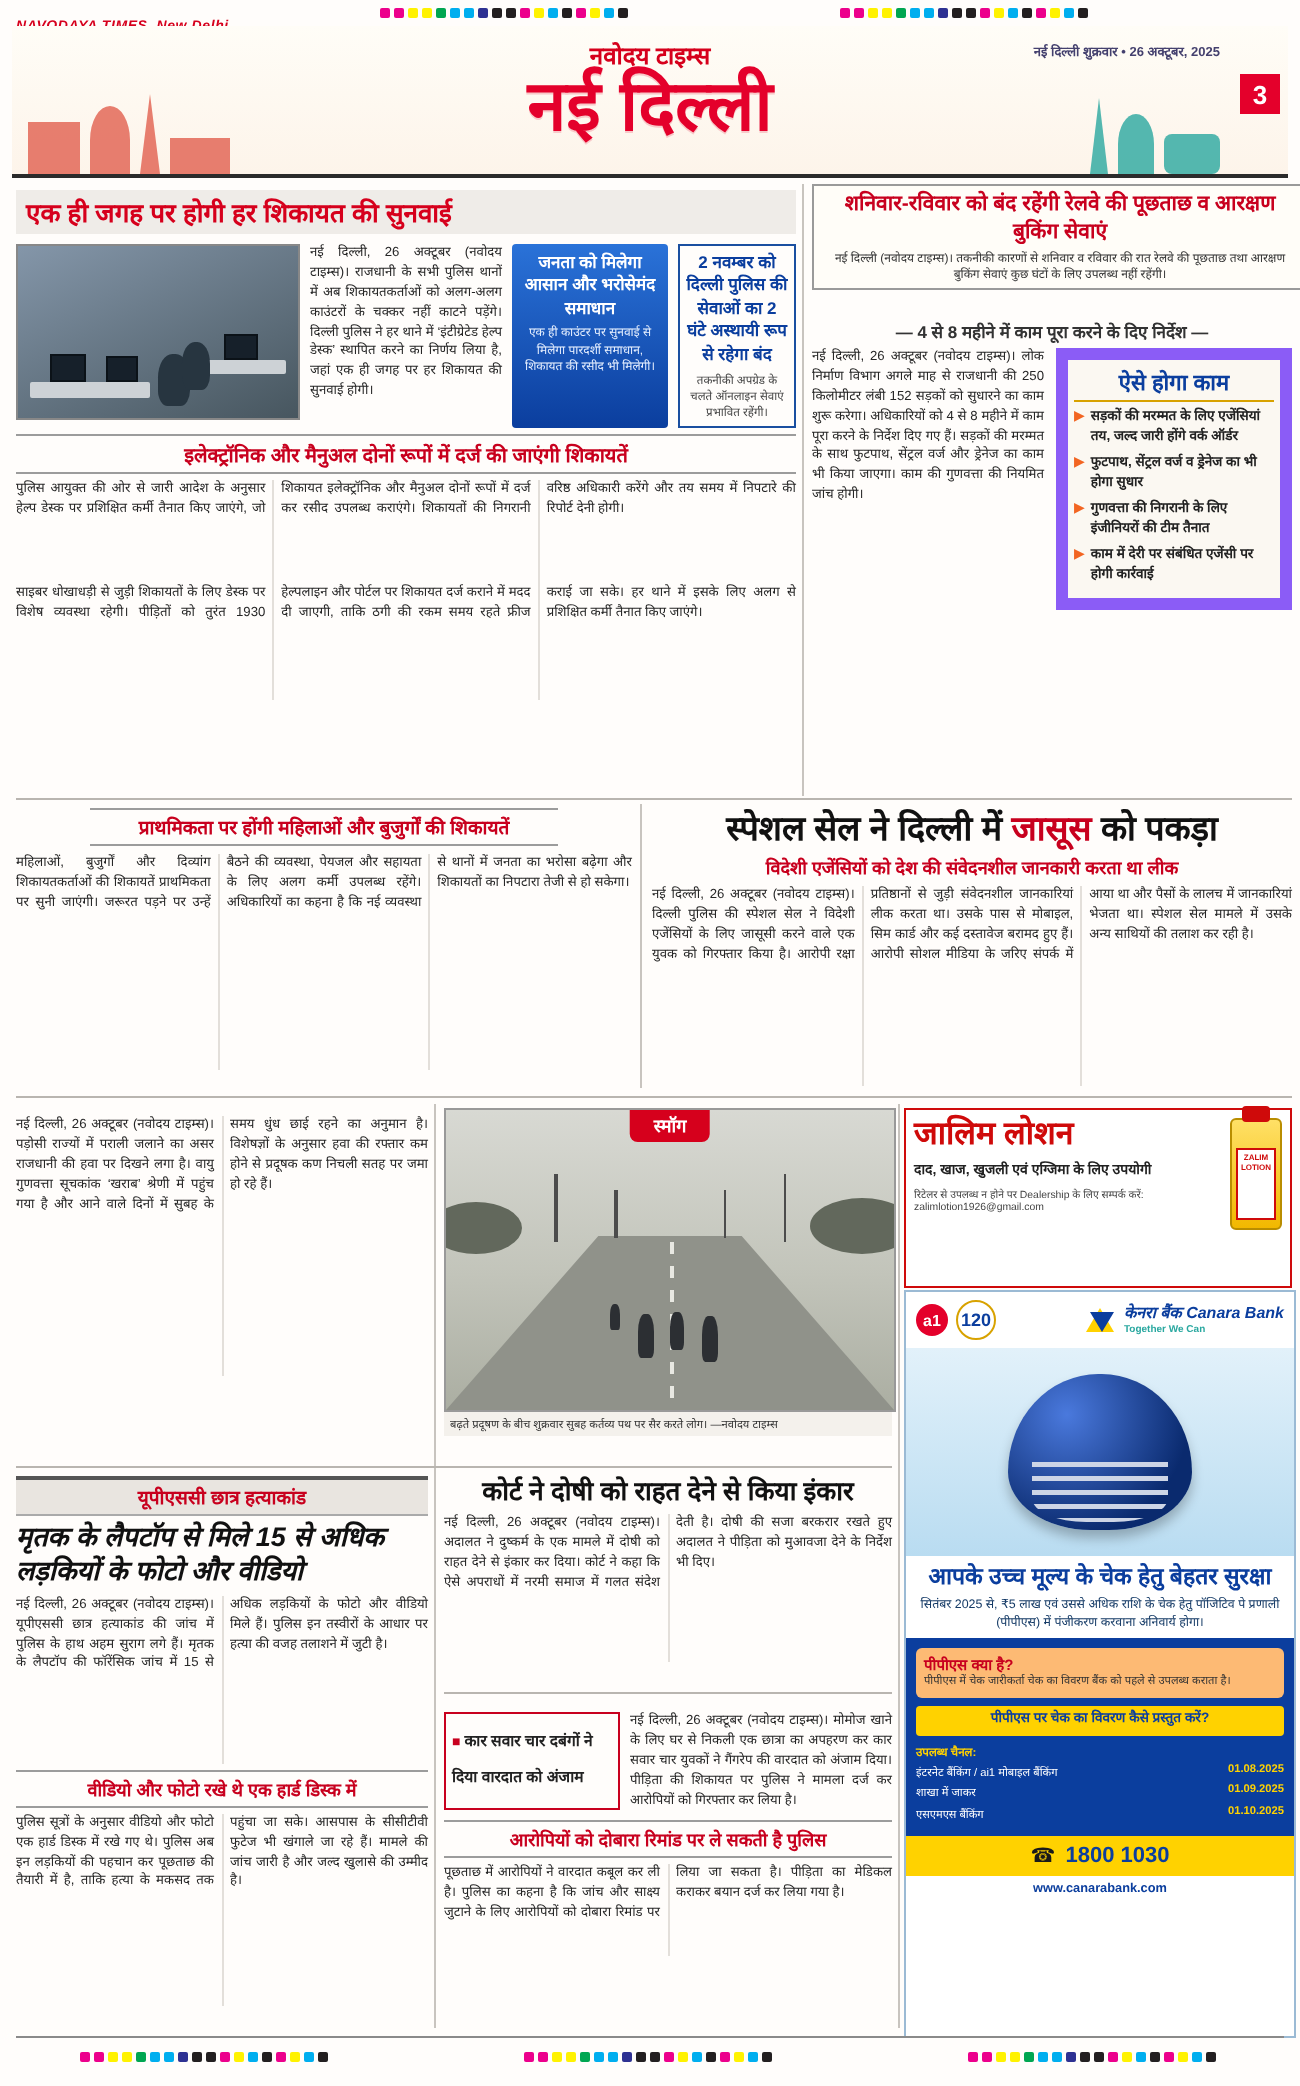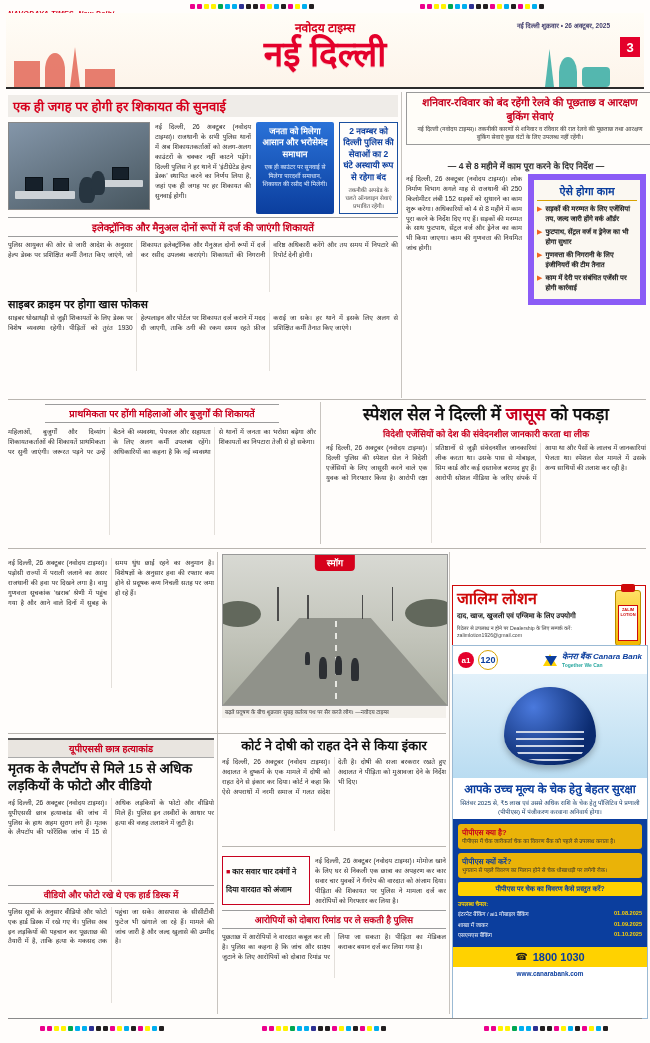--- a/index.html
+++ b/index.html
@@ -95,32 +95,32 @@
   .cname{font-size:8px;font-weight:bold;color:#0b3e9e;line-height:1.15;font-style:italic;}
   .cslogan{font-size:5px;color:#2aa8a0;font-weight:bold;}
   .helmetwrap{background:linear-gradient(#e2f1fa,#b9dcf1);position:relative;display:flex;align-items:center;justify-content:center;}
   .helmet{width:92px;height:78px;background:radial-gradient(circle at 32% 26%,#4a79dd,#0a2a6e 72%);
           border-radius:50% 50% 46% 46%/64% 64% 38% 38%;position:relative;box-shadow:0 4px 6px rgba(0,0,0,.25);}
   .grill{position:absolute;left:12px;right:12px;bottom:4px;height:30px;
          background:repeating-linear-gradient(180deg,#cdd5e6 0 2.5px,rgba(0,0,0,0) 2.5px 7px);border-radius:0 0 40% 40%;}
   .c-head{color:#0b3e9e;font-weight:bold;font-size:11.5px;text-align:center;line-height:1.3;}
   .c-intro{font-size:6.2px;color:#143a66;text-align:center;line-height:1.45;margin-top:2px;}
   .c-dark{background:#0b3e9e;padding:5px;}
-  .qbox{background:#eab308;border-radius:3px;padding:3px 4px;margin-bottom:4px;}
+  .qbox{background:#fdba74;border-radius:3px;padding:3px 4px;margin-bottom:4px;}
   .qbox .qt{color:#c8001e;font-weight:bold;font-size:7.5px;}
   .qbox .qb{font-size:5.6px;color:#333;line-height:1.4;margin-top:1px;}
   .qband{background:#ffd200;color:#0b3e9e;font-weight:bold;font-size:6.8px;text-align:center;
          padding:3px 2px;border-radius:2px;margin-bottom:4px;line-height:1.3;}
   .chan{display:flex;justify-content:space-between;gap:4px;font-size:5.6px;color:#fff;margin-bottom:2.5px;}
   .chan .d{color:#ffd200;font-weight:bold;}
   .c-foot{background:#ffd200;display:flex;align-items:center;justify-content:center;gap:5px;padding:4px 0;}
   .c-phone{color:#0b3e9e;font-weight:bold;font-size:11px;}
   .c-web{background:#fff;text-align:center;font-size:6.4px;color:#0b3e9e;font-weight:bold;padding:3px 0;}
   
-  .st-h{font-size:13.5px;font-weight:bold;line-height:1.25;color:#111;}
+  .st-h{font-size:13.5px;font-weight:bold;line-height:1.25;color:#111;font-style:italic;}
   .st-h-c{font-size:13px;font-weight:bold;text-align:center;line-height:1.25;color:#111;}
   .redbox{border:1.5px solid #c8001e;padding:3px;}
   .redbox .m{color:#c8001e;font-size:7px;}
   .redbox .t{font-weight:bold;font-size:7.8px;line-height:1.35;color:#222;}
 </style>
 </head>
 <body>
 
 <div id="paper">
 
@@ -205,21 +205,20 @@
         <div class="sm">एक ही काउंटर पर सुनवाई से मिलेगा पारदर्शी समाधान, शिकायत की रसीद भी मिलेगी।</div>
       </div>
       <div class="servbox" style="flex:1;">
         <div class="t">2 नवम्बर को दिल्ली पुलिस की सेवाओं का 2 घंटे अस्थायी रूप से रहेगा बंद</div>
         <div class="sm">तकनीकी अपग्रेड के चलते ऑनलाइन सेवाएं प्रभावित रहेंगी।</div>
       </div>
     </div>
 
     <div class="subrule" style="font-size:10px;">इलेक्ट्रॉनिक और मैनुअल दोनों रूपों में दर्ज की जाएंगी शिकायतें</div>
     <div class="bodytxt cols3" style="height:52px;">पुलिस आयुक्त की ओर से जारी आदेश के अनुसार हेल्प डेस्क पर प्रशिक्षित कर्मी तैनात किए जाएंगे, जो शिकायत इलेक्ट्रॉनिक और मैनुअल दोनों रूपों में दर्ज कर रसीद उपलब्ध कराएंगे। शिकायतों की निगरानी वरिष्ठ अधिकारी करेंगे और तय समय में निपटारे की रिपोर्ट देनी होगी।</div>
-    <div class="boldsub" style="margin:4px 0 2px;">साइबर क्राइम पर होगा खास फोकस</div>
     <div class="bodytxt cols3" style="height:58px;">साइबर धोखाधड़ी से जुड़ी शिकायतों के लिए डेस्क पर विशेष व्यवस्था रहेगी। पीड़ितों को तुरंत 1930 हेल्पलाइन और पोर्टल पर शिकायत दर्ज कराने में मदद दी जाएगी, ताकि ठगी की रकम समय रहते फ्रीज कराई जा सके। हर थाने में इसके लिए अलग से प्रशिक्षित कर्मी तैनात किए जाएंगे।</div>
   </div>
 
   <div class="abs" style="top:404px;left:8px;width:308px;">
     <div class="subrule" style="font-size:9.5px;width:230px;margin:0 auto 4px;">प्राथमिकता पर होंगी महिलाओं और बुजुर्गों की शिकायतें</div>
     <div class="bodytxt cols3" style="height:108px;">महिलाओं, बुजुर्गों और दिव्यांग शिकायतकर्ताओं की शिकायतें प्राथमिकता पर सुनी जाएंगी। जरूरत पड़ने पर उन्हें बैठने की व्यवस्था, पेयजल और सहायता के लिए अलग कर्मी उपलब्ध रहेंगे। अधिकारियों का कहना है कि नई व्यवस्था से थानों में जनता का भरोसा बढ़ेगा और शिकायतों का निपटारा तेजी से हो सकेगा।</div>
   </div>
 
   <div class="abs notice" style="top:92px;left:406px;width:238px;">
     <div class="t">शनिवार-रविवार को बंद रहेंगी रेलवे की पूछताछ व आरक्षण बुकिंग सेवाएं</div>
@@ -274,21 +273,21 @@
       <div class="pole" style="left:84px;bottom:86px;height:24px;"></div>
       <div class="pole" style="right:84px;bottom:86px;height:24px;"></div>
       <div class="walker" style="left:96px;bottom:26px;width:8px;height:22px;"></div>
       <div class="walker" style="left:112px;bottom:30px;width:7px;height:19px;"></div>
       <div class="walker" style="left:128px;bottom:24px;width:8px;height:23px;"></div>
       <div class="walker" style="left:82px;bottom:40px;width:5px;height:13px;"></div>
     </div>
     <div class="caption">बढ़ते प्रदूषण के बीच शुक्रवार सुबह कर्तव्य पथ पर सैर करते लोग। —नवोदय टाइम्स</div>
   </div>
 
-  <div class="abs zalim" style="top:554px;left:452px;width:184px;height:80px;margin-top:31px;">
+  <div class="abs zalim" style="top:554px;left:452px;width:184px;height:80px;">
     <div style="flex:1;">
       <div class="z-brand">जालिम लोशन</div>
       <div class="z-tag">दाद, खाज, खुजली एवं एग्जिमा के लिए उपयोगी</div>
       <div class="z-note">रिटेलर से उपलब्ध न होने पर Dealership के लिए सम्पर्क करें: zalimlotion1926@gmail.com</div>
     </div>
     <div class="bottle">
       <div class="cap"></div>
       <div class="blabel">ZALIM LOTION</div>
     </div>
   </div>
@@ -313,24 +312,20 @@
       </div>
     </div>
     <div style="padding:4px 6px 2px;">
       <div class="c-head">आपके उच्च मूल्य के चेक हेतु बेहतर सुरक्षा</div>
       <div class="c-intro">सितंबर 2025 से, ₹5 लाख एवं उससे अधिक राशि के चेक हेतु पॉजिटिव पे प्रणाली (पीपीएस) में पंजीकरण करवाना अनिवार्य होगा।</div>
     </div>
     <div class="c-dark">
       <div class="qbox">
         <div class="qt">पीपीएस क्या है?</div>
         <div class="qb">पीपीएस में चेक जारीकर्ता चेक का विवरण बैंक को पहले से उपलब्ध कराता है।</div>
-      </div>
-      <div class="qbox">
-        <div class="qt" style="color:#0b3e9e;">पीपीएस क्यों करें?</div>
-        <div class="qb">भुगतान से पहले विवरण का मिलान होने से चेक धोखाधड़ी पर लगेगी रोक।</div>
       </div>
       <div class="qband">पीपीएस पर चेक का विवरण कैसे प्रस्तुत करें?</div>
       <div style="font-size:5.8px;color:#ffd200;font-weight:bold;margin-bottom:2px;">उपलब्ध चैनल:</div>
       <div class="chan">
           <span>इंटरनेट बैंकिंग / ai1 मोबाइल बैंकिंग</span>
           <span class="d">01.08.2025</span>
         </div>
       <div class="chan">
           <span>शाखा में जाकर</span>
           <span class="d">01.09.2025</span>

